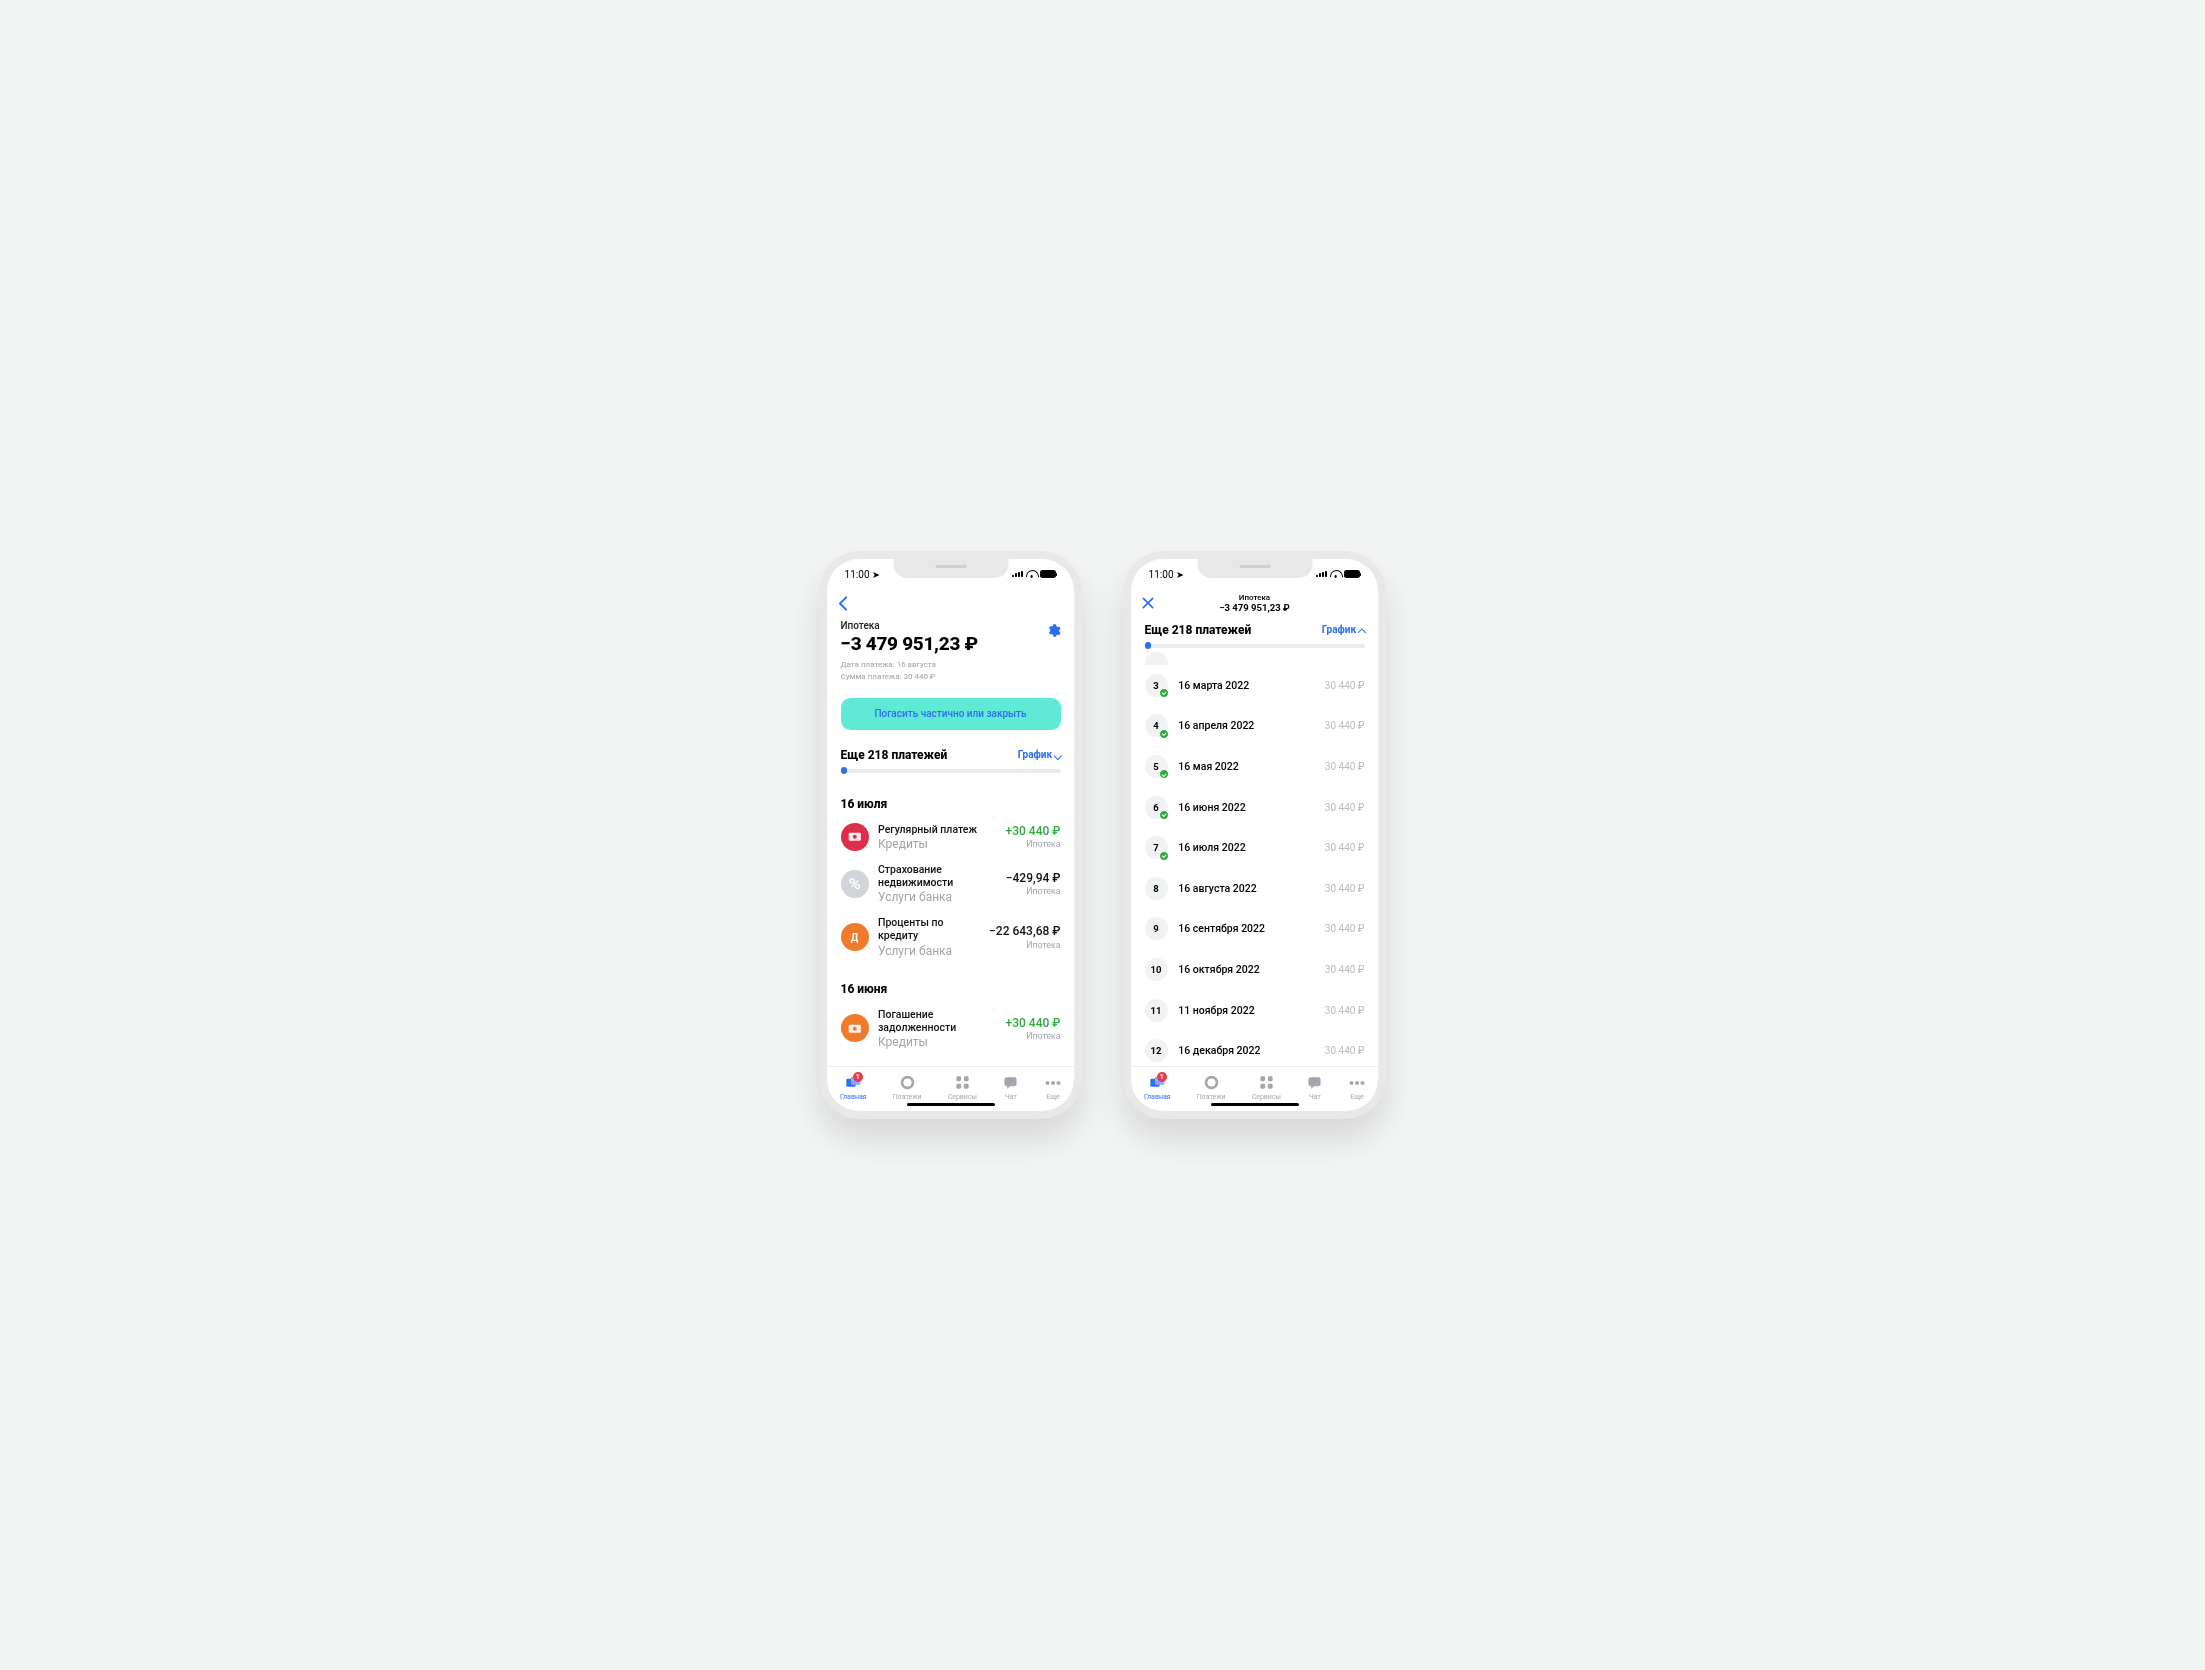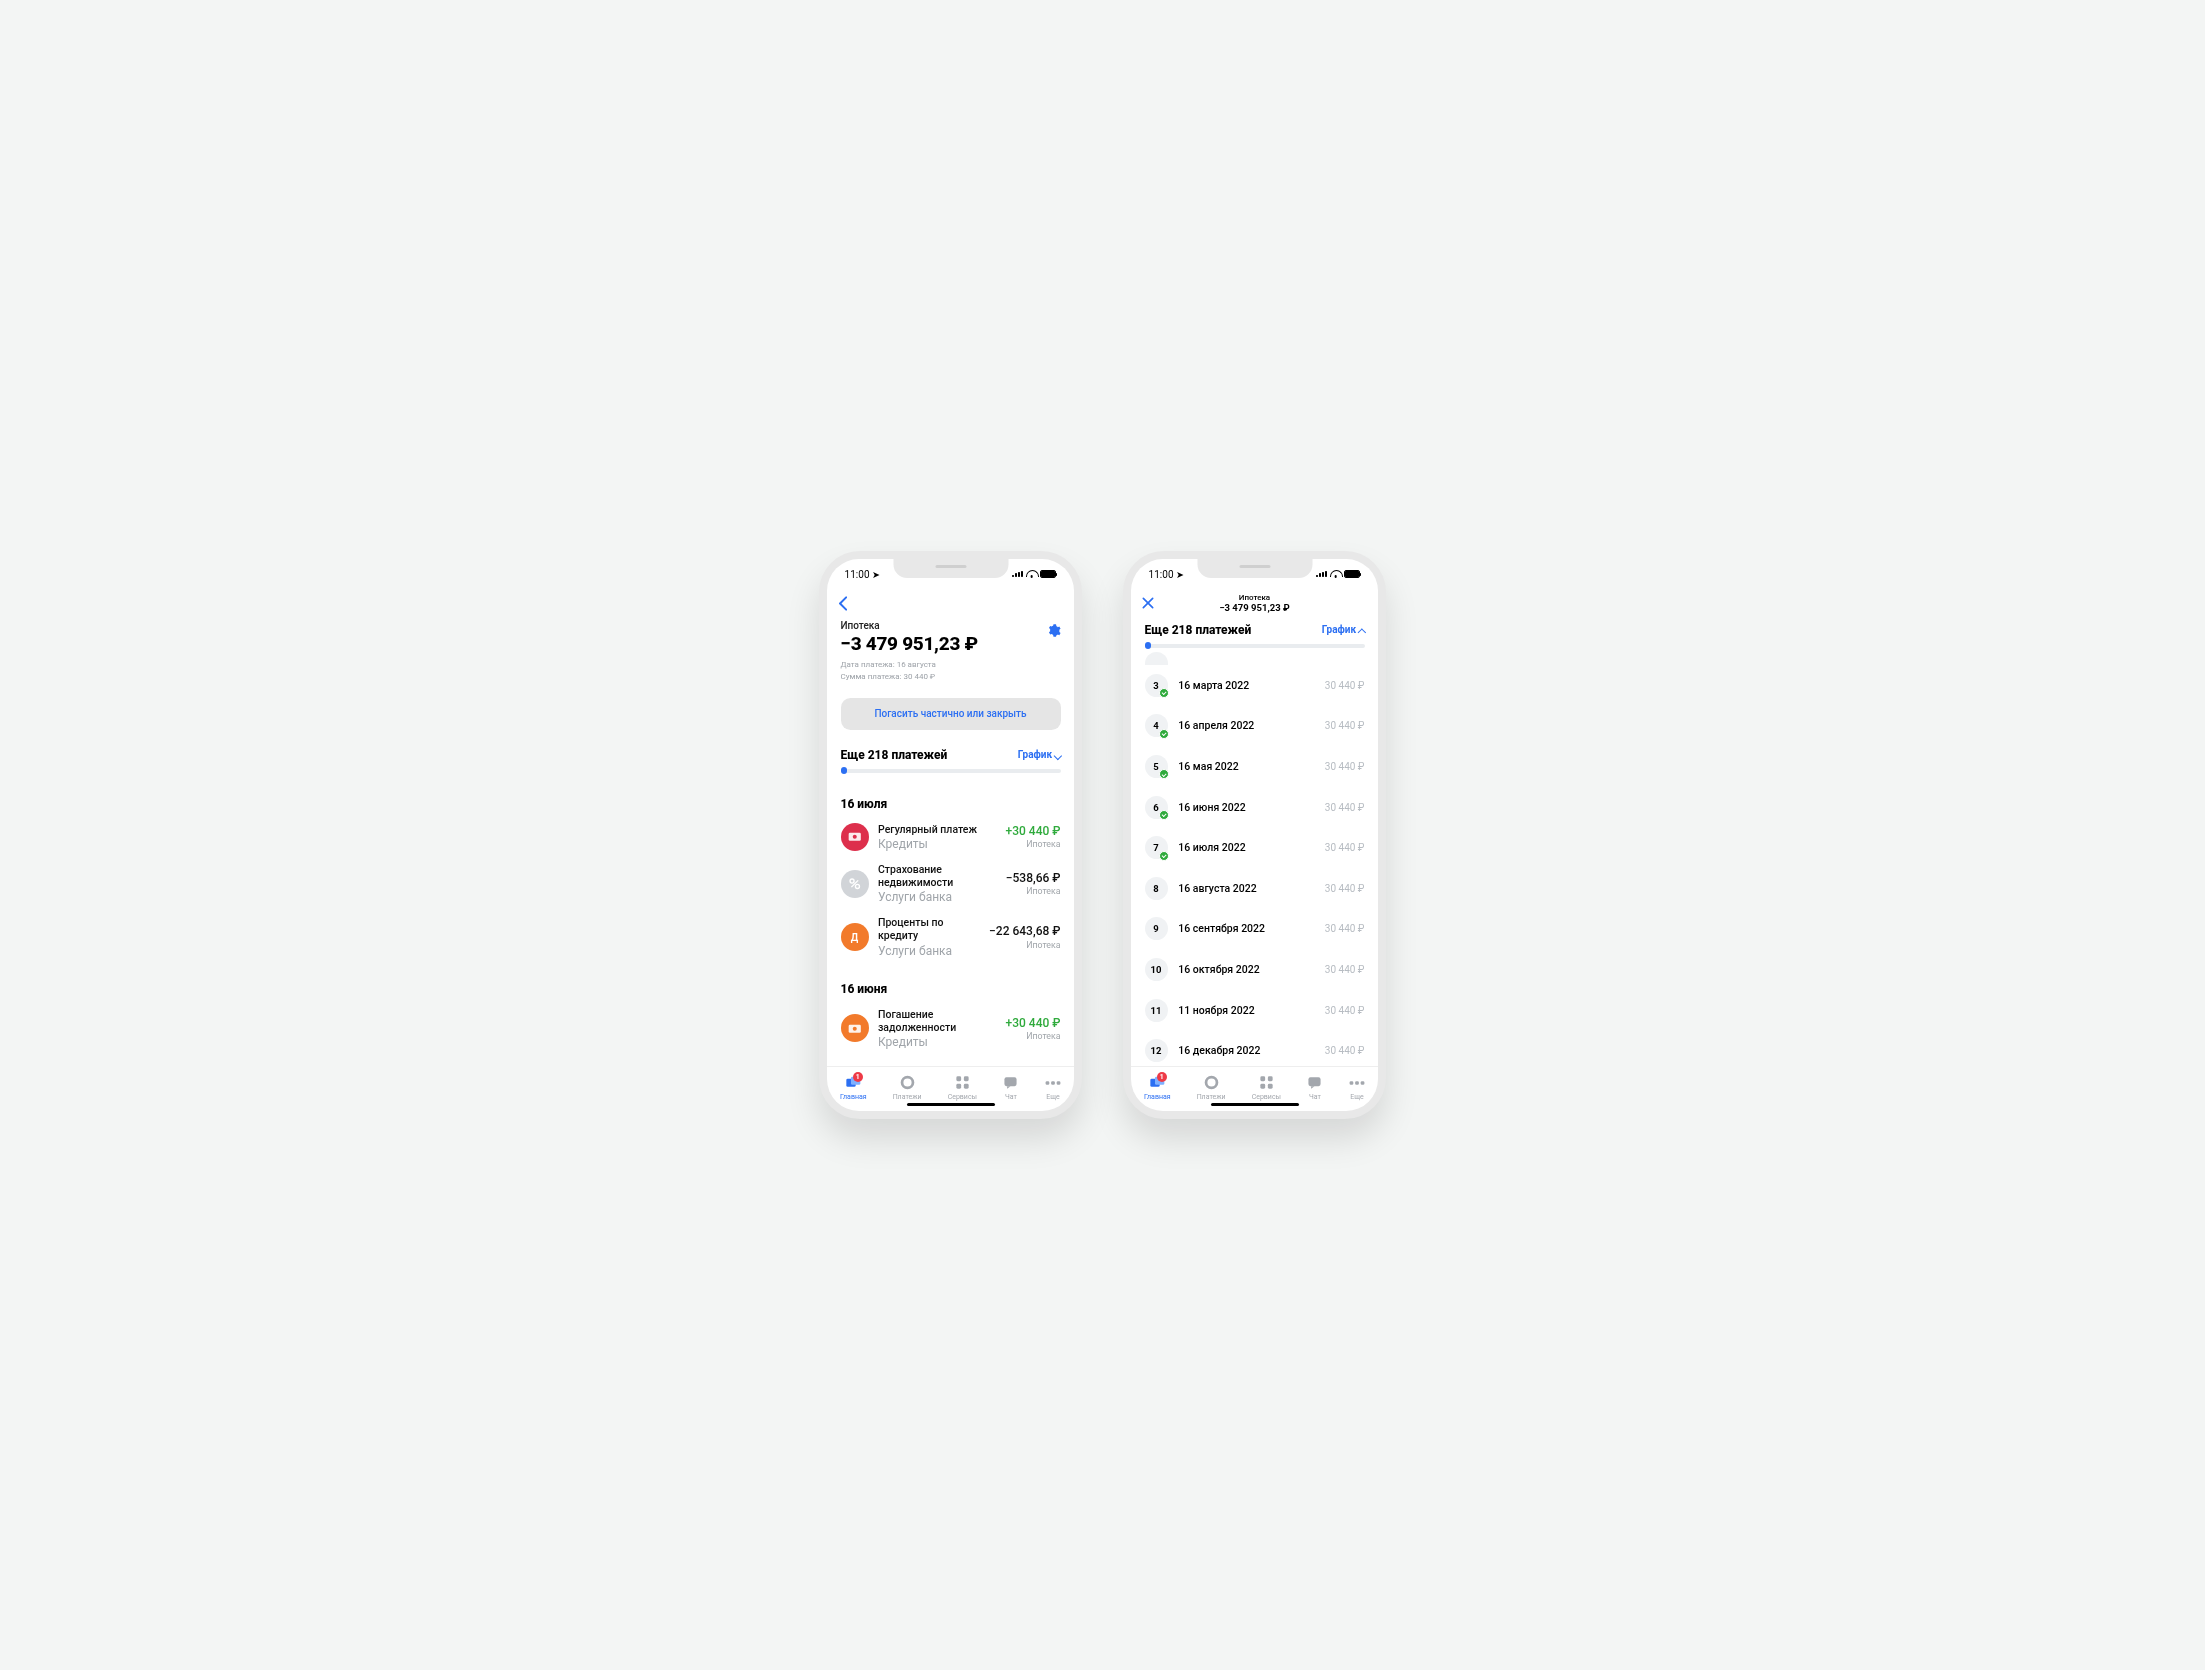--- a/index.html
+++ b/index.html
@@ -26,21 +26,21 @@
 .nav-close{color:#2c6ff2;font-size:15px;font-weight:400;}
 .nav-title-c{position:absolute;left:50%;transform:translateX(-50%);text-align:center;}
 .nav-title-c .t1{font-size:8px;color:#000;font-weight:500;}
 .nav-title-c .t2{font-size:9.5px;font-weight:700;}
 .body{flex:1;overflow:hidden;padding:0 13.5px;display:flex;flex-direction:column;}
 .hdr{display:flex;justify-content:space-between;align-items:flex-start;margin-top:4px;}
 .acc-name{font-size:10px;color:#222;font-weight:500;}
 .balance{font-size:19px;font-weight:800;margin-top:1.4px;letter-spacing:-0.3px;}
 .gear{color:#2c6ff2;font-size:13.5px;margin-top:2.7px;}
 .meta{font-size:8px;color:#9da2a8;margin-top:4px;line-height:1.45;}
-.action{margin-top:15px;background:#e5e5e5;border-radius:9.5px;padding:10.8px;text-align:center;color:#2c6ff2;font-size:10px;font-weight:500;}
+.action{margin-top:15px;background:#5eead4;border-radius:9.5px;padding:10.8px;text-align:center;color:#2c6ff2;font-size:10px;font-weight:500;}
 .sec-row{display:flex;justify-content:space-between;align-items:center;margin-top:17.6px;}
 .sec-row h3{font-size:12px;font-weight:800;}
 .link{color:#2c6ff2;font-size:10px;font-weight:700;display:flex;align-items:flex-end;gap:2.7px;}
 .chevd::after{content:"";display:inline-block;width:4.7px;height:4.7px;border-right:1.4px solid #2c6ff2;border-bottom:1.4px solid #2c6ff2;transform:rotate(45deg);margin-bottom:2px;}
 .chevu::after{content:"";display:inline-block;width:4.7px;height:4.7px;border-right:1.4px solid #2c6ff2;border-bottom:1.4px solid #2c6ff2;transform:rotate(-135deg);margin-top:3.4px;}
 .progress{height:4px;background:#e9ecef;border-radius:2px;margin-top:6.8px;position:relative;}
 .progress i{position:absolute;left:0;top:-1.4px;width:6.8px;height:6.8px;border-radius:50%;background:#2c6ff2;}
 h4.date{font-size:12px;font-weight:800;margin-top:24px;}
 .tx{display:flex;align-items:center;margin-top:12px;gap:9.5px;}
 .tx-ic{width:28px;height:28px;border-radius:50%;display:flex;align-items:center;justify-content:center;flex-shrink:0;color:#fff;font-size:10px;font-weight:600;}
@@ -153,21 +153,21 @@
                   <circle cx="6" cy="6" r="3" fill="none" stroke="#fff" stroke-width="2"></circle>
                   <circle cx="14" cy="14" r="3" fill="none" stroke="#fff" stroke-width="2"></circle>
                   <line x1="5" y1="15" x2="15" y2="5" stroke="#fff" stroke-width="2"></line>
                 </svg>
               </div>
               <div class="tx-mid">
                 <div class="tx-t">Страхование недвижимости</div>
                 <div class="tx-s">Услуги банка</div>
               </div>
               <div class="tx-r">
-                <div class="tx-a neg">−538,66 ₽</div>
+                <div class="tx-a neg">−429,94 ₽</div>
                 <div class="tx-c">Ипотека</div>
               </div>
             </div>
             <div class="tx">
               <div class="tx-ic ic-orange">Д</div>
               <div class="tx-mid">
                 <div class="tx-t">Проценты по кредиту</div>
                 <div class="tx-s">Услуги банка</div>
               </div>
               <div class="tx-r">

